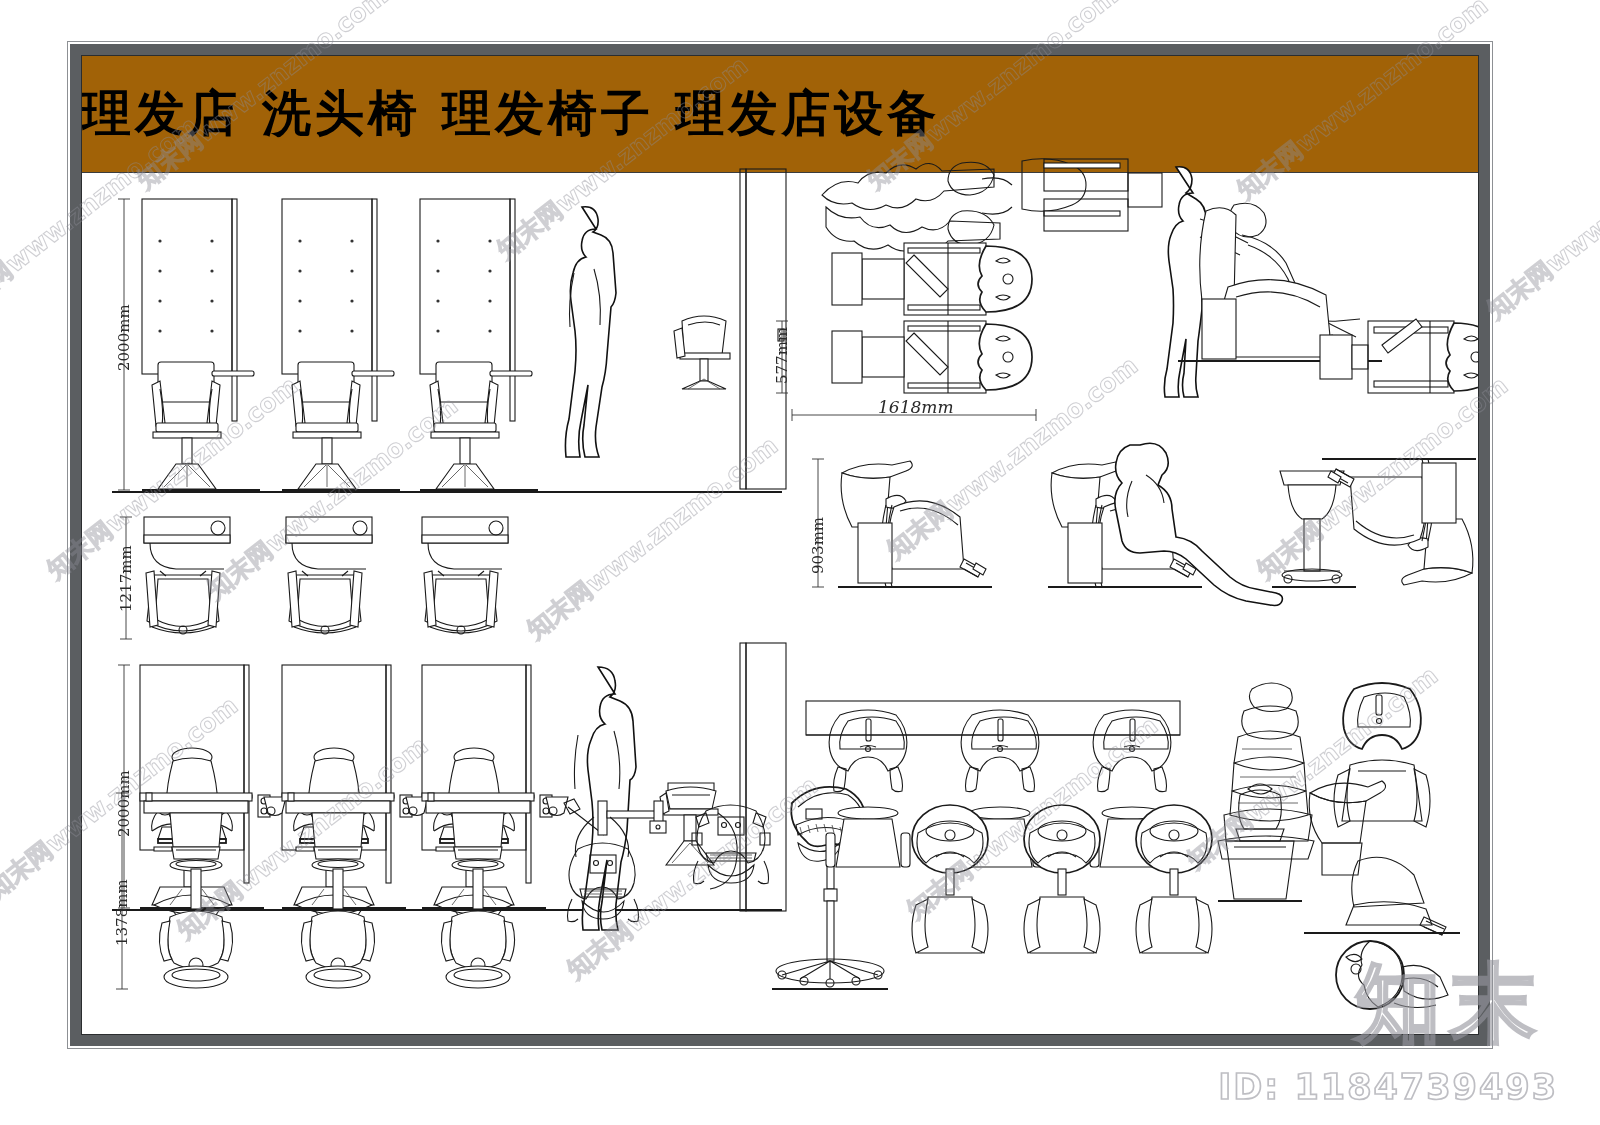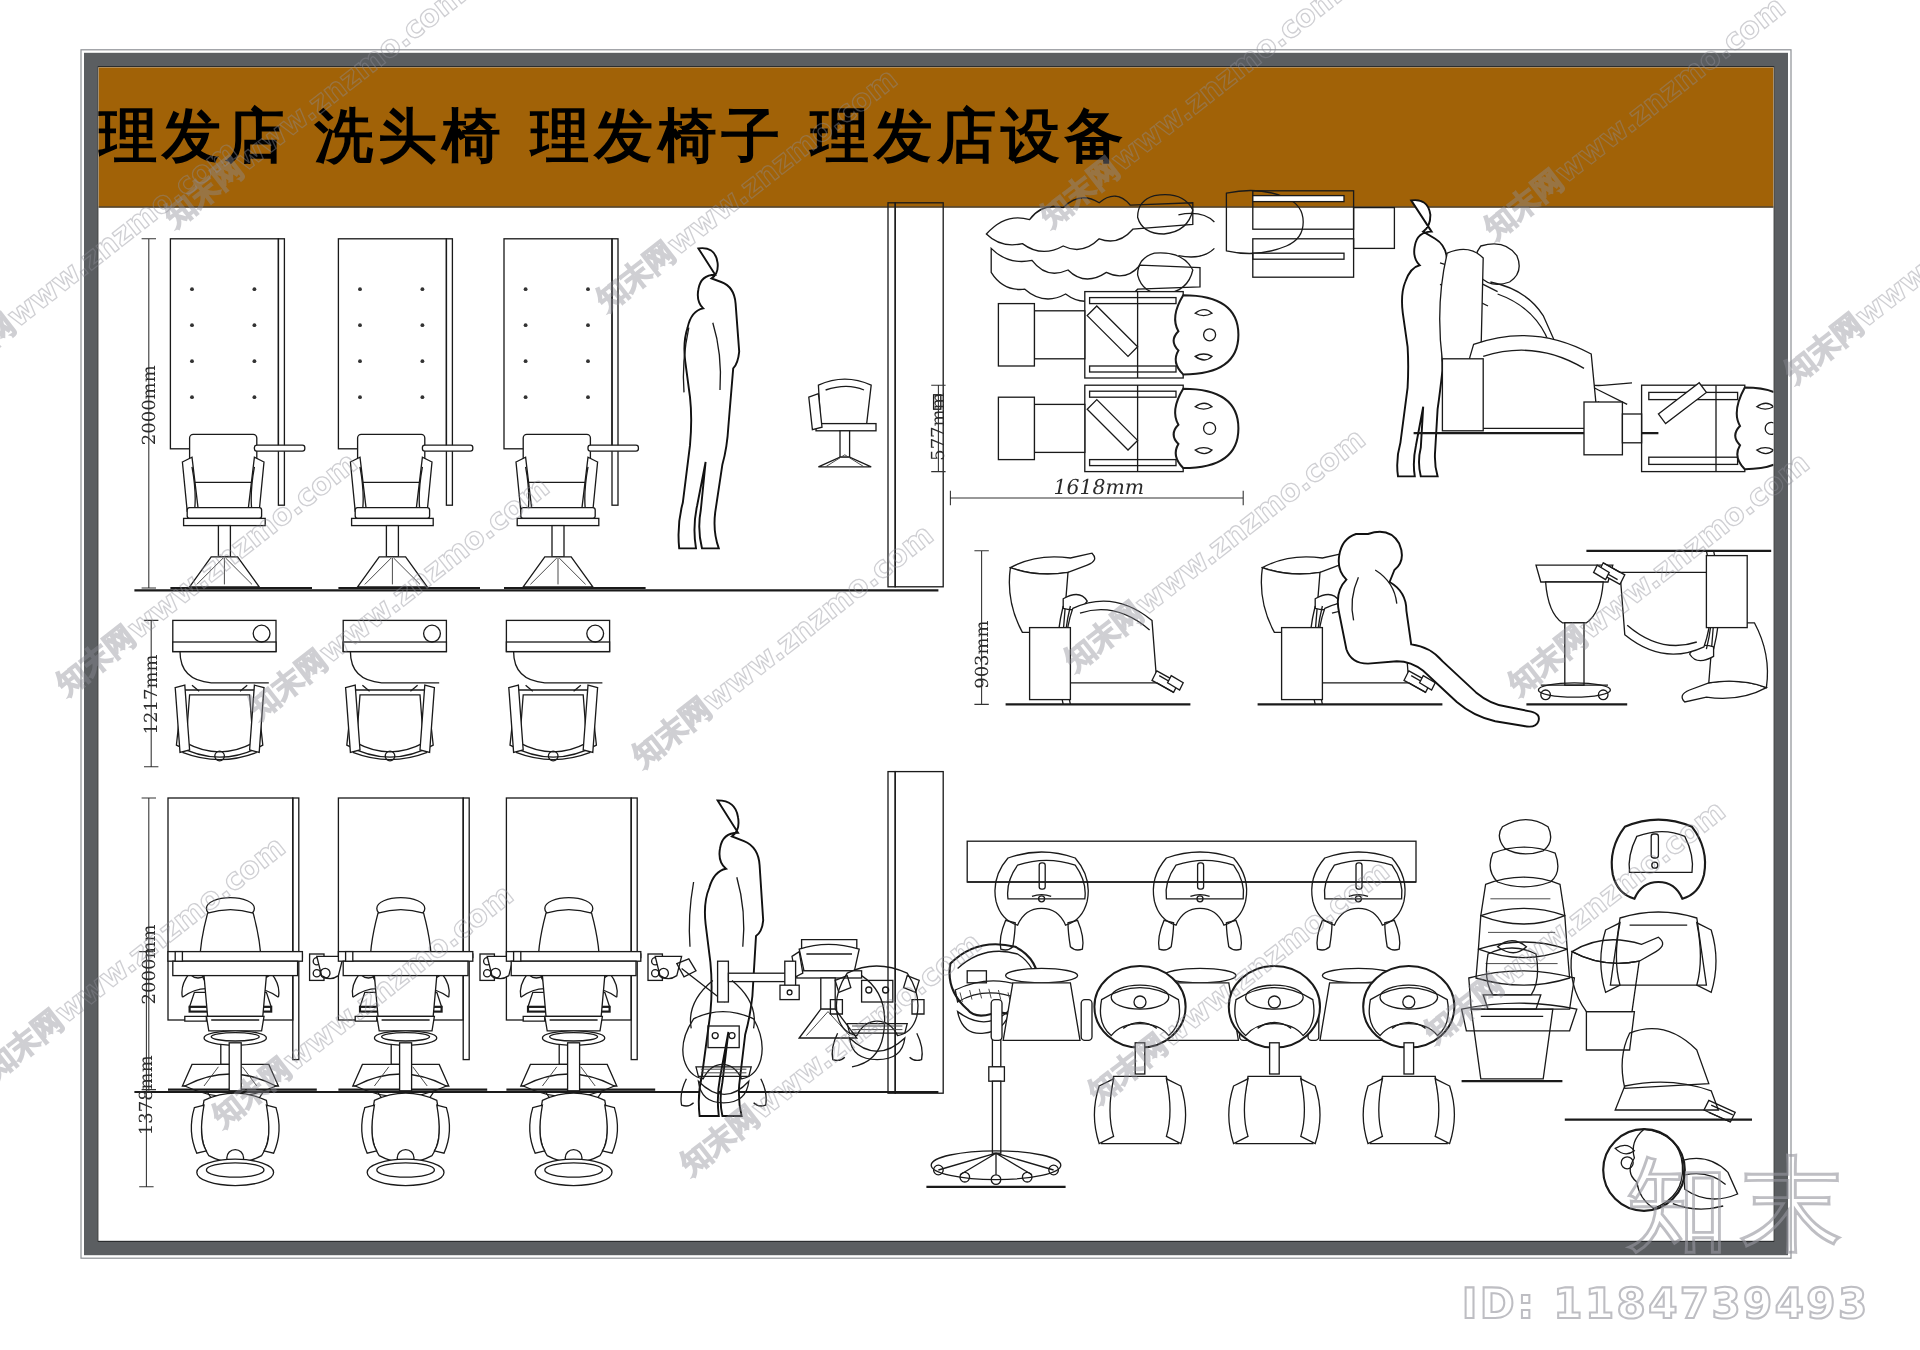--- a/index.html
+++ b/index.html
@@ -39,21 +39,21 @@
   .vert{transform:rotate(-90deg);transform-origin:left top;}
 
   
   #wm-layer{position:absolute;left:0;top:0;width:1600px;height:1125px;
        pointer-events:none;overflow:hidden;}
   .wm{position:absolute;font-size:25px;font-weight:bold;white-space:nowrap;
        color:rgba(255,255,255,0);-webkit-text-stroke:1.1px rgba(140,140,150,0.42);
        transform:rotate(-38deg);transform-origin:left top;
        font-family:"DejaVu Sans","Liberation Sans",sans-serif;}
   
-  #brand-logo{position:absolute;right:55px;bottom:62px;font-size:86px;font-weight:normal;
+  #brand-logo{position:absolute;right:55px;bottom:62px;font-size:86px;font-weight:bold;
        letter-spacing:9px;color:rgba(255,255,255,0);
        -webkit-text-stroke:2.4px rgba(150,150,158,0.62);
        font-family:"DejaVu Sans","Liberation Sans",sans-serif;}
   #asset-id{position:absolute;right:42px;bottom:18px;font-size:35px;font-weight:bold;
        letter-spacing:2px;color:rgba(255,255,255,0);
        -webkit-text-stroke:1.7px rgba(150,150,158,0.62);
        font-family:"DejaVu Sans","Liberation Sans",sans-serif;text-align:right;}
 </style>
 </head>
 <body>

